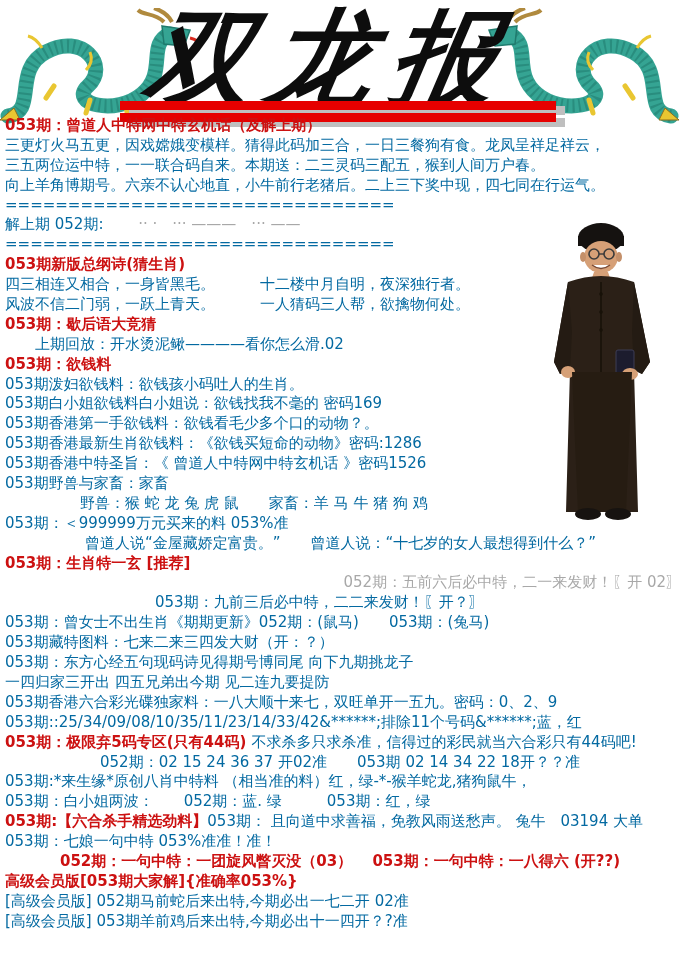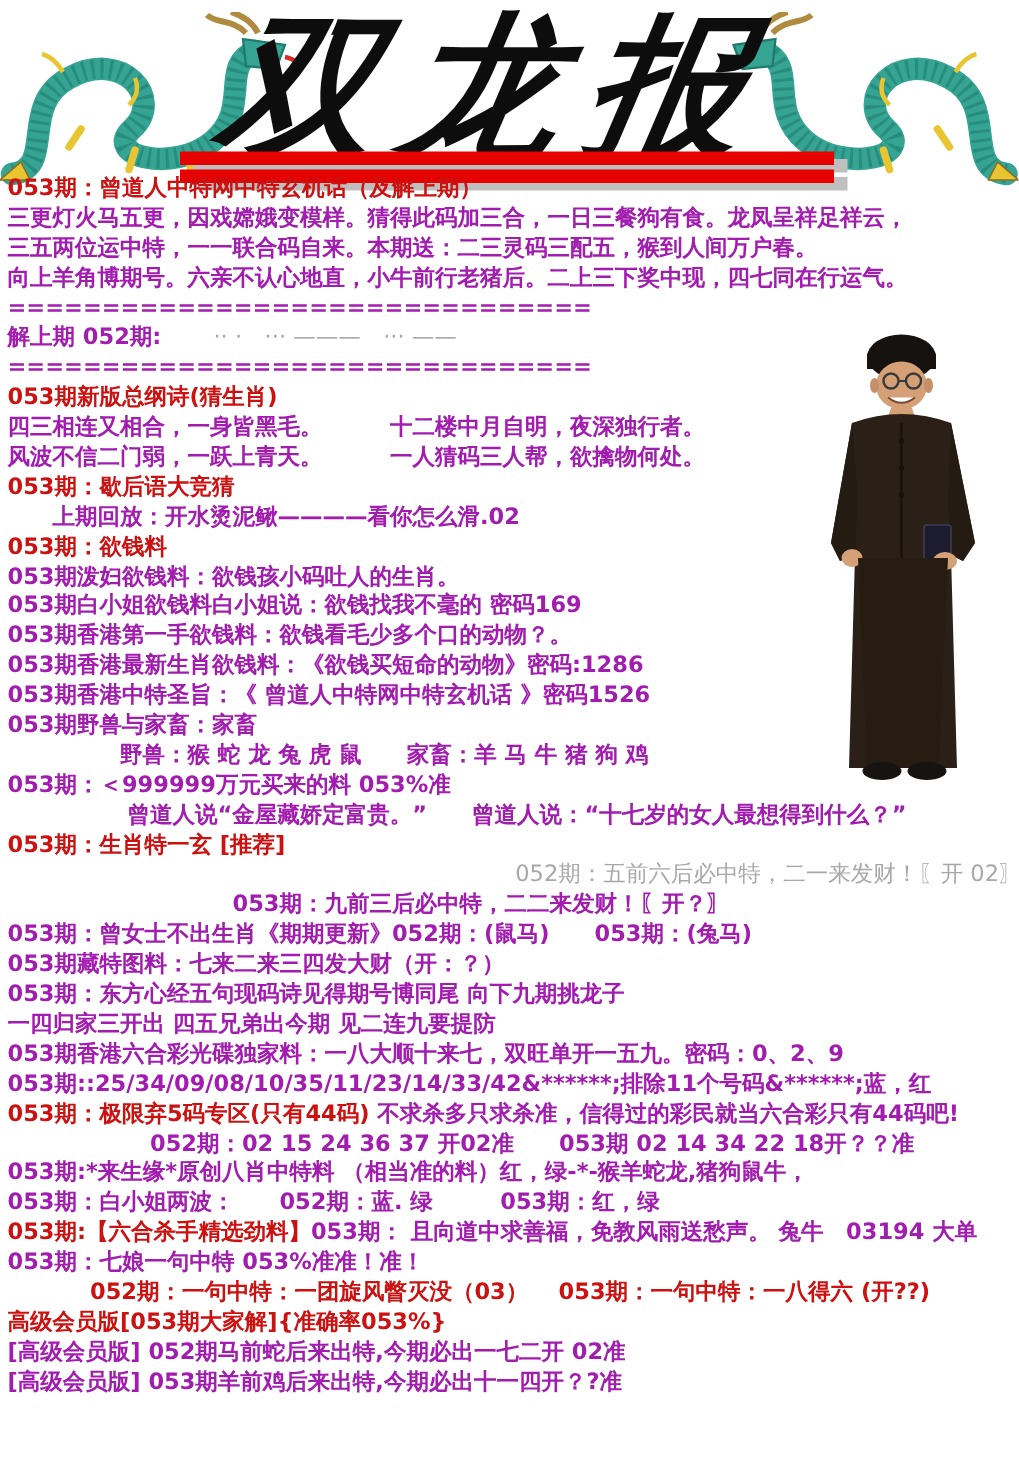--- a/index.html
+++ b/index.html
@@ -18,21 +18,21 @@
     font-family:"DejaVu Serif","Liberation Serif",serif;
     font-size:104px;font-weight:bold;font-style:italic;color:#0d0d0d;
     letter-spacing:18px;transform:skewX(-10deg);white-space:nowrap;
   }
   .bar{position:absolute;height:9px;background:#e60000;box-shadow:9px 5px 0 #bfbfbf;}
   .bar1{left:120px;top:101px;width:436px;}
   .bar2{left:120px;top:113px;width:436px;}
   
   .doc{position:absolute;left:5px;top:116px;width:676px;}
   .line{height:19.9px;line-height:19.9px;font-size:15px;white-space:pre;color:#151515;}
-  .c-k{color:#a21caf;font-weight:bold;}
+  .c-k{color:#0369a1;}
   .c-r{color:#cc1111;font-weight:bold;}
   .c-g{color:#a8a8a8;}
   
   .portrait{position:absolute;left:538px;top:212px;width:130px;height:310px;z-index:5;}
 </style>
 </head>
 <body>
 
 <div class="masthead">
 

